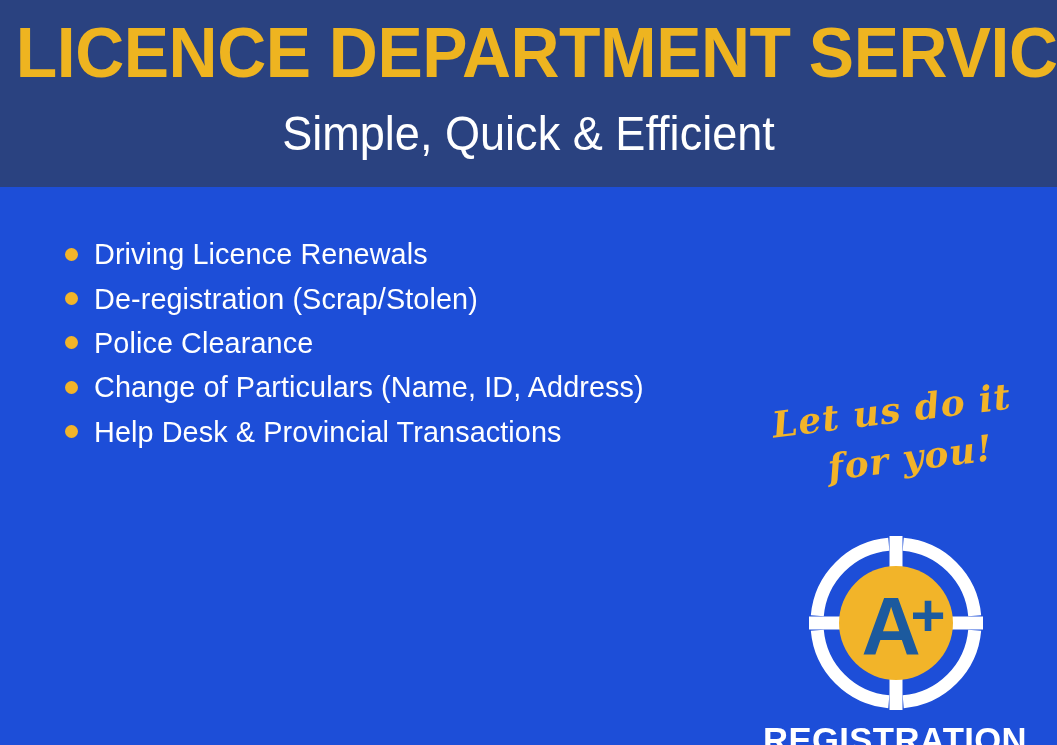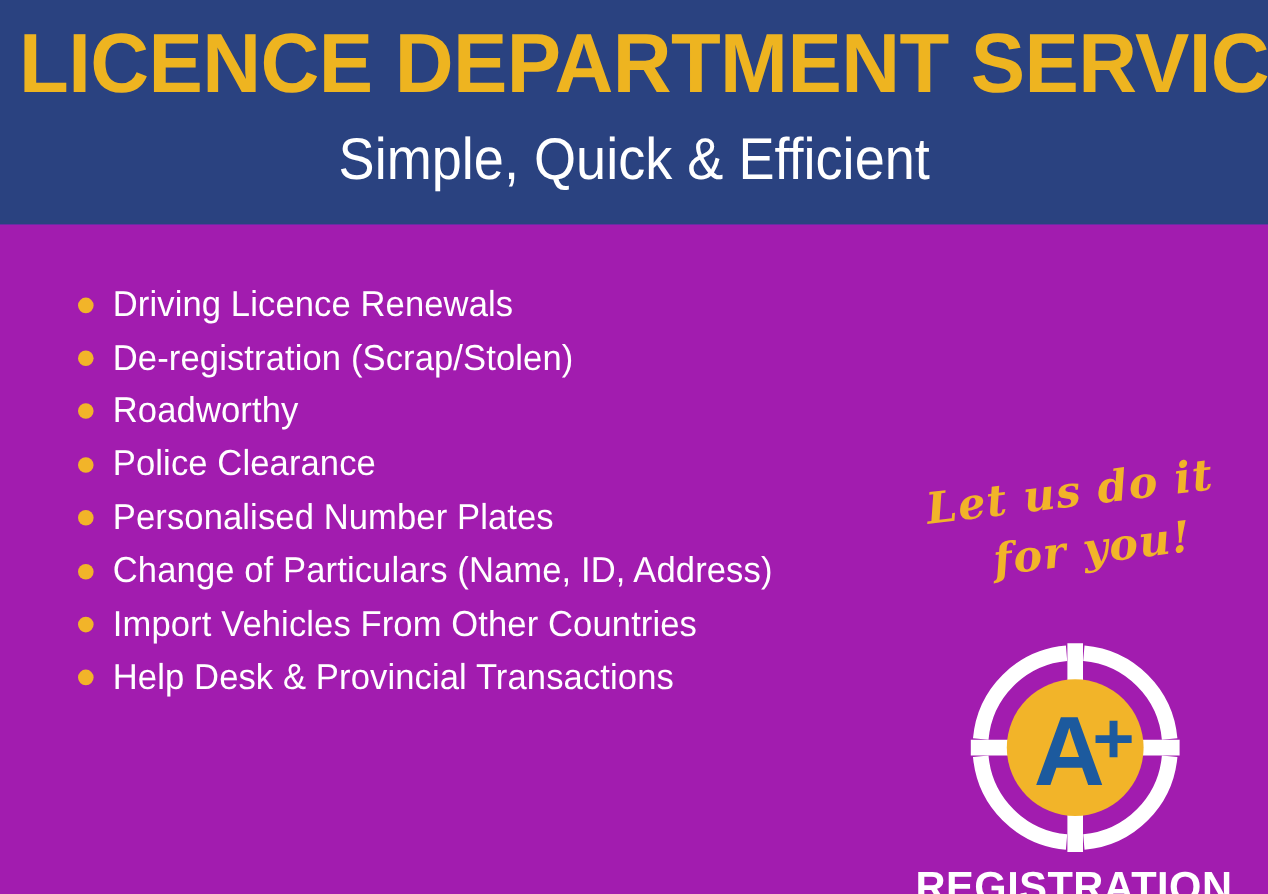--- a/index.html
+++ b/index.html
@@ -60,21 +60,21 @@
     white-space: nowrap;
   }
 
   
   #body-area {
     position: absolute;
     left: 0;
     top: 187px;
     width: 1057px;
     height: 558px;
-    background: #a21caf;
+    background: #1d4ed8;
   }
   #services-list {
     position: absolute;
     left: 60px;
     top: 45px;
     width: 680px;
     margin: 0;
     padding: 0;
     list-style: none;
   }
@@ -191,37 +191,25 @@
       <li class="service-item">
         <span class="bullet"></span>
         <span class="service-label">Driving Licence Renewals</span>
       </li>
       <li class="service-item">
         <span class="bullet"></span>
         <span class="service-label">De-registration (Scrap/Stolen)</span>
       </li>
       <li class="service-item">
         <span class="bullet"></span>
-        <span class="service-label">Roadworthy</span>
-      </li>
-      <li class="service-item">
-        <span class="bullet"></span>
         <span class="service-label">Police Clearance</span>
       </li>
       <li class="service-item">
         <span class="bullet"></span>
-        <span class="service-label">Personalised Number Plates</span>
-      </li>
-      <li class="service-item">
-        <span class="bullet"></span>
         <span class="service-label">Change of Particulars (Name, ID, Address)</span>
-      </li>
-      <li class="service-item">
-        <span class="bullet"></span>
-        <span class="service-label">Import Vehicles From Other Countries</span>
       </li>
       <li class="service-item">
         <span class="bullet"></span>
         <span class="service-label">Help Desk &amp; Provincial Transactions</span>
       </li>
     </ul>
 
     <div id="right-col">
 
       <div id="tagline">

